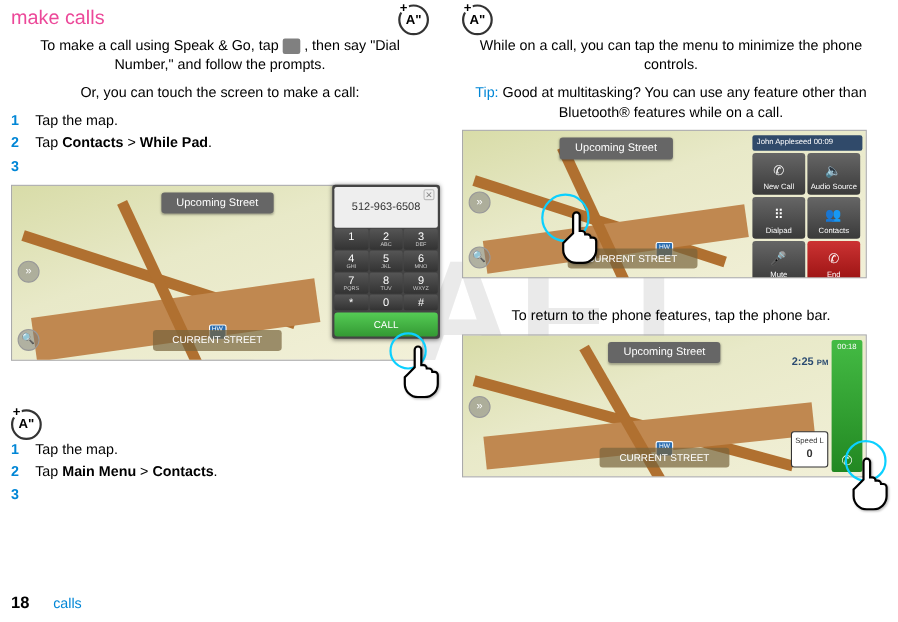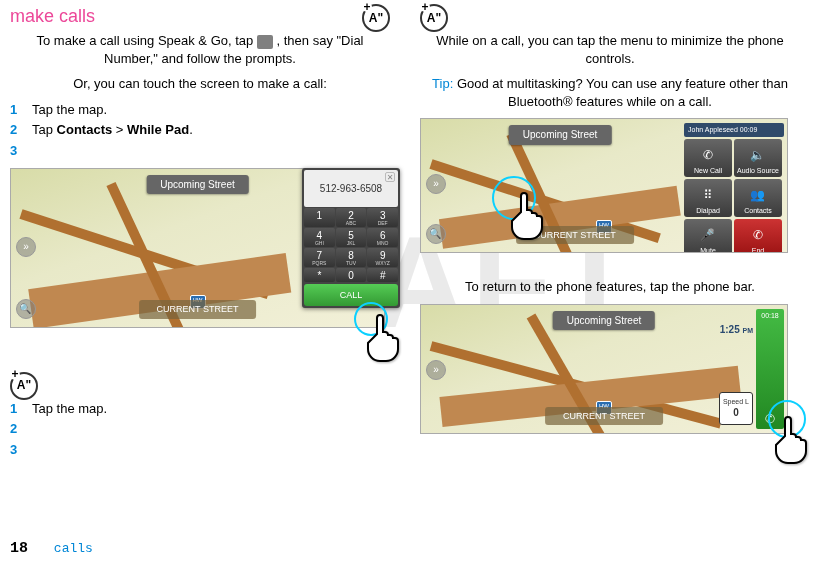--- a/index.html
+++ b/index.html
@@ -174,21 +174,20 @@
   .speed {
     position: absolute; right: 34px; bottom: 8px;
     background: #fff; border: 1px solid #333; border-radius: 3px;
     font-size: 7px; padding: 4px 3px; text-align: center; color: #333;
   }
 
   
   .footer {
     position: absolute; bottom: 6px; left: 10px;
     font-size: 13px;
-    font-family: Liberation Mono, monospace;
   }
   .footer .pg { font-weight: bold; font-size: 15px; margin-right: 18px; }
   .footer .sec { color: #0086d6; }
 </style>
 </head>
 <body>
 
 <div class="watermark">DRAFT</div>
 
 <div class="page">
@@ -271,20 +270,23 @@
     <div class="heading-row">
       <div class="badge">A"</div>
     </div>
     <ol class="steps">
       <li>
           <span class="num">1</span>
         <span>Tap the map.</span>
         </li>
       <li>
           <span class="num">2</span>
+        <span>
+          <span>Tap </span><span class="bold">Main Menu</span><span> &gt; </span><span class="bold">Contacts</span><span>.</span>
+        </span>
         </li>
       <li>
           <span class="num">3</span>
         </li>
     </ol>
   </div>
 
   <div class="col">
     <div class="heading-row">
       <div class="badge">A"</div>
@@ -349,21 +351,21 @@
         <div class="roads">
           <div class="road" style="left:10px; top:36px; width:300px; height:10px; transform:rotate(15deg);"></div>
           <div class="road" style="left:20px; top:92px; width:300px; height:30px; transform:rotate(-6deg); background:#c08850;"></div>
           <div class="road" style="left:110px; top:6px; width:160px; height:10px; transform:rotate(60deg);"></div>
         </div>
         <div class="topbar">Upcoming Street</div>
         <div class="sidecircle" style="left:5px; top:55px;">»</div>
         <div class="shield">HW</div>
         <div class="currentstreet">CURRENT STREET</div>
         <div class="time-lbl">
-          <span>1:25</span> <span style="font-size:7px">PM</span>
+          <span>2:25</span> <span style="font-size:7px">PM</span>
         </div>
         <div class="speed">
           <div>Speed L</div>
           <div style="font-size:10px; font-weight:bold;">0</div>
         </div>
         <div class="phonebar">
           <span>00:18</span>
           <span style="font-size:12px;">✆</span>
         </div>
       </div>

